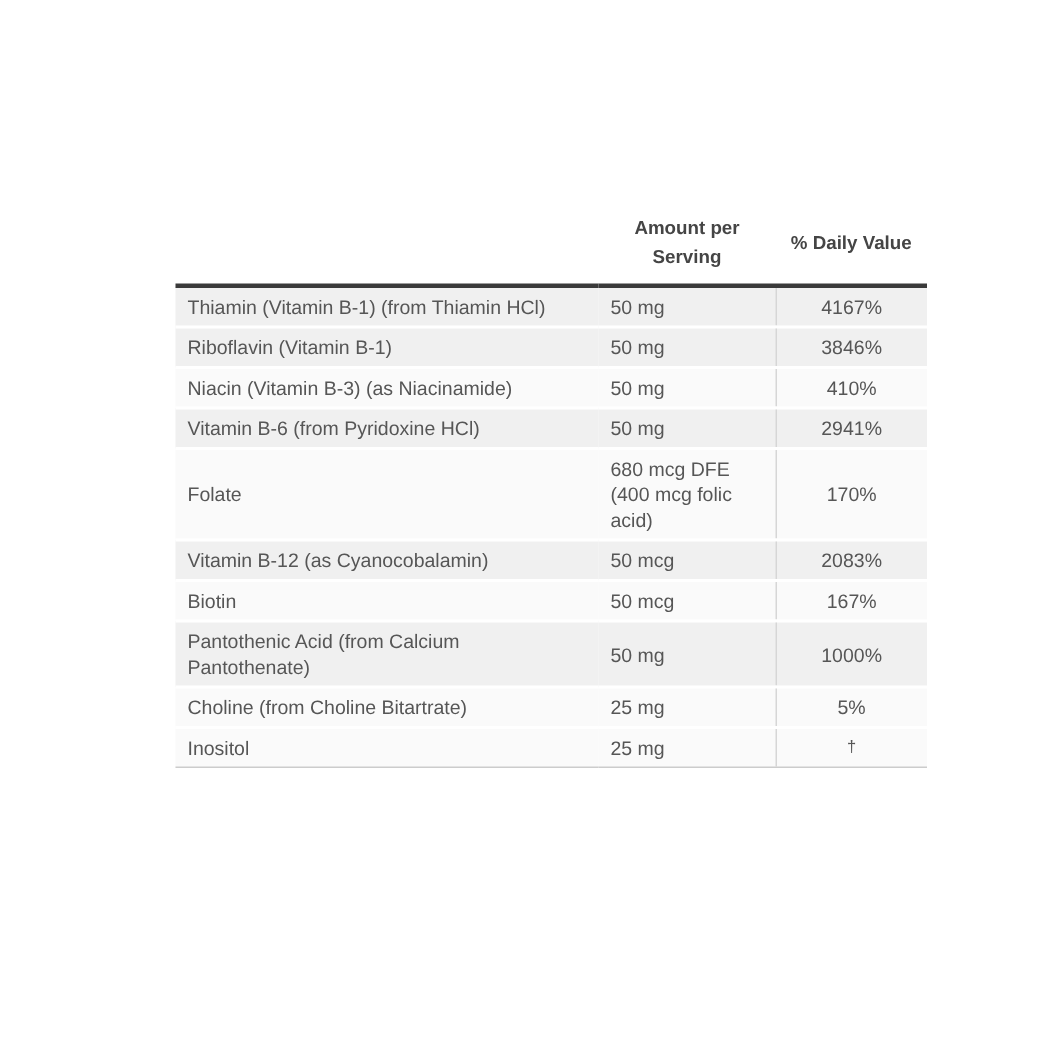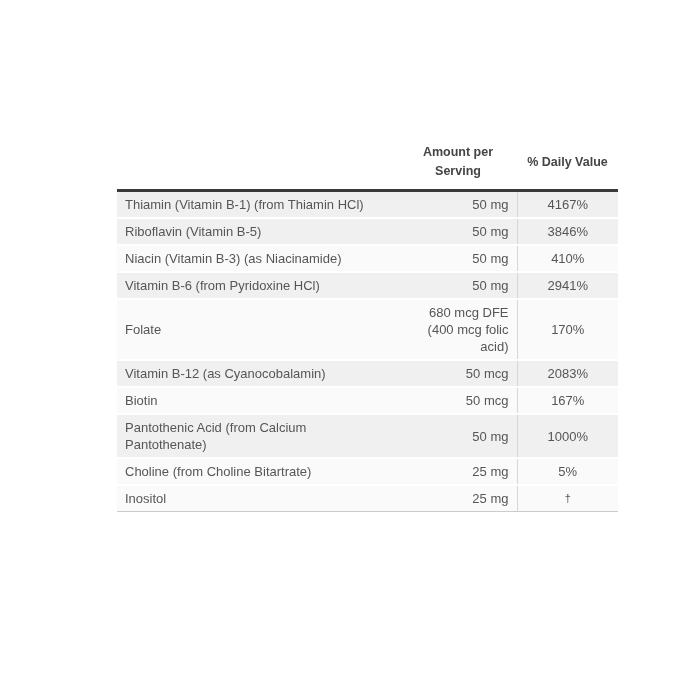--- a/index.html
+++ b/index.html
@@ -46,21 +46,21 @@
 
   tbody td {
     padding: 4px 8px;
     line-height: 17px;
     vertical-align: middle;
     border-bottom: 2px solid #ffffff;
   }
   tbody tr.shaded td { background: var(--row-shaded, #f0f0f0); }
   tbody tr.light  td { background: var(--row-light, #fafafa); }
   td.cell-name   { text-align: left; }
-  td.cell-amount { text-align: right; }
+  td.cell-amount { text-align: left; }
   td.cell-dv     { text-align: center; border-left: 1px solid var(--divider, #d6d6d6); }
   td.cell-dv.dagger { font-size: 11px; }
   tbody tr:last-child td { border-bottom: 1px solid var(--table-bottom, #cccccc); }
 </style>
 </head>
 <body>
 
 <div class="page" id="page" style="--row-shaded: #f0f0f0; --row-light: #fafafa; --header-rule: #3a3a3a; --divider: #d6d6d6; --table-bottom: #cccccc; --text: #565656; --header-text: #454545;">
   <table class="facts">
     <colgroup>
@@ -75,21 +75,21 @@
         <th class="h-dv">% Daily Value</th>
       </tr>
     </thead>
     <tbody id="rows-body">
         <tr class="shaded">
           <td class="cell-name">Thiamin (Vitamin B-1) (from Thiamin HCl)</td>
           <td class="cell-amount">50 mg</td>
           <td class="cell-dv">4167%</td>
         </tr>
         <tr class="shaded">
-          <td class="cell-name">Riboflavin (Vitamin B-5)</td>
+          <td class="cell-name">Riboflavin (Vitamin B-1)</td>
           <td class="cell-amount">50 mg</td>
           <td class="cell-dv">3846%</td>
         </tr>
         <tr class="light">
           <td class="cell-name">Niacin (Vitamin B-3) (as Niacinamide)</td>
           <td class="cell-amount">50 mg</td>
           <td class="cell-dv">410%</td>
         </tr>
         <tr class="shaded">
           <td class="cell-name">Vitamin B-6 (from Pyridoxine HCl)</td>

